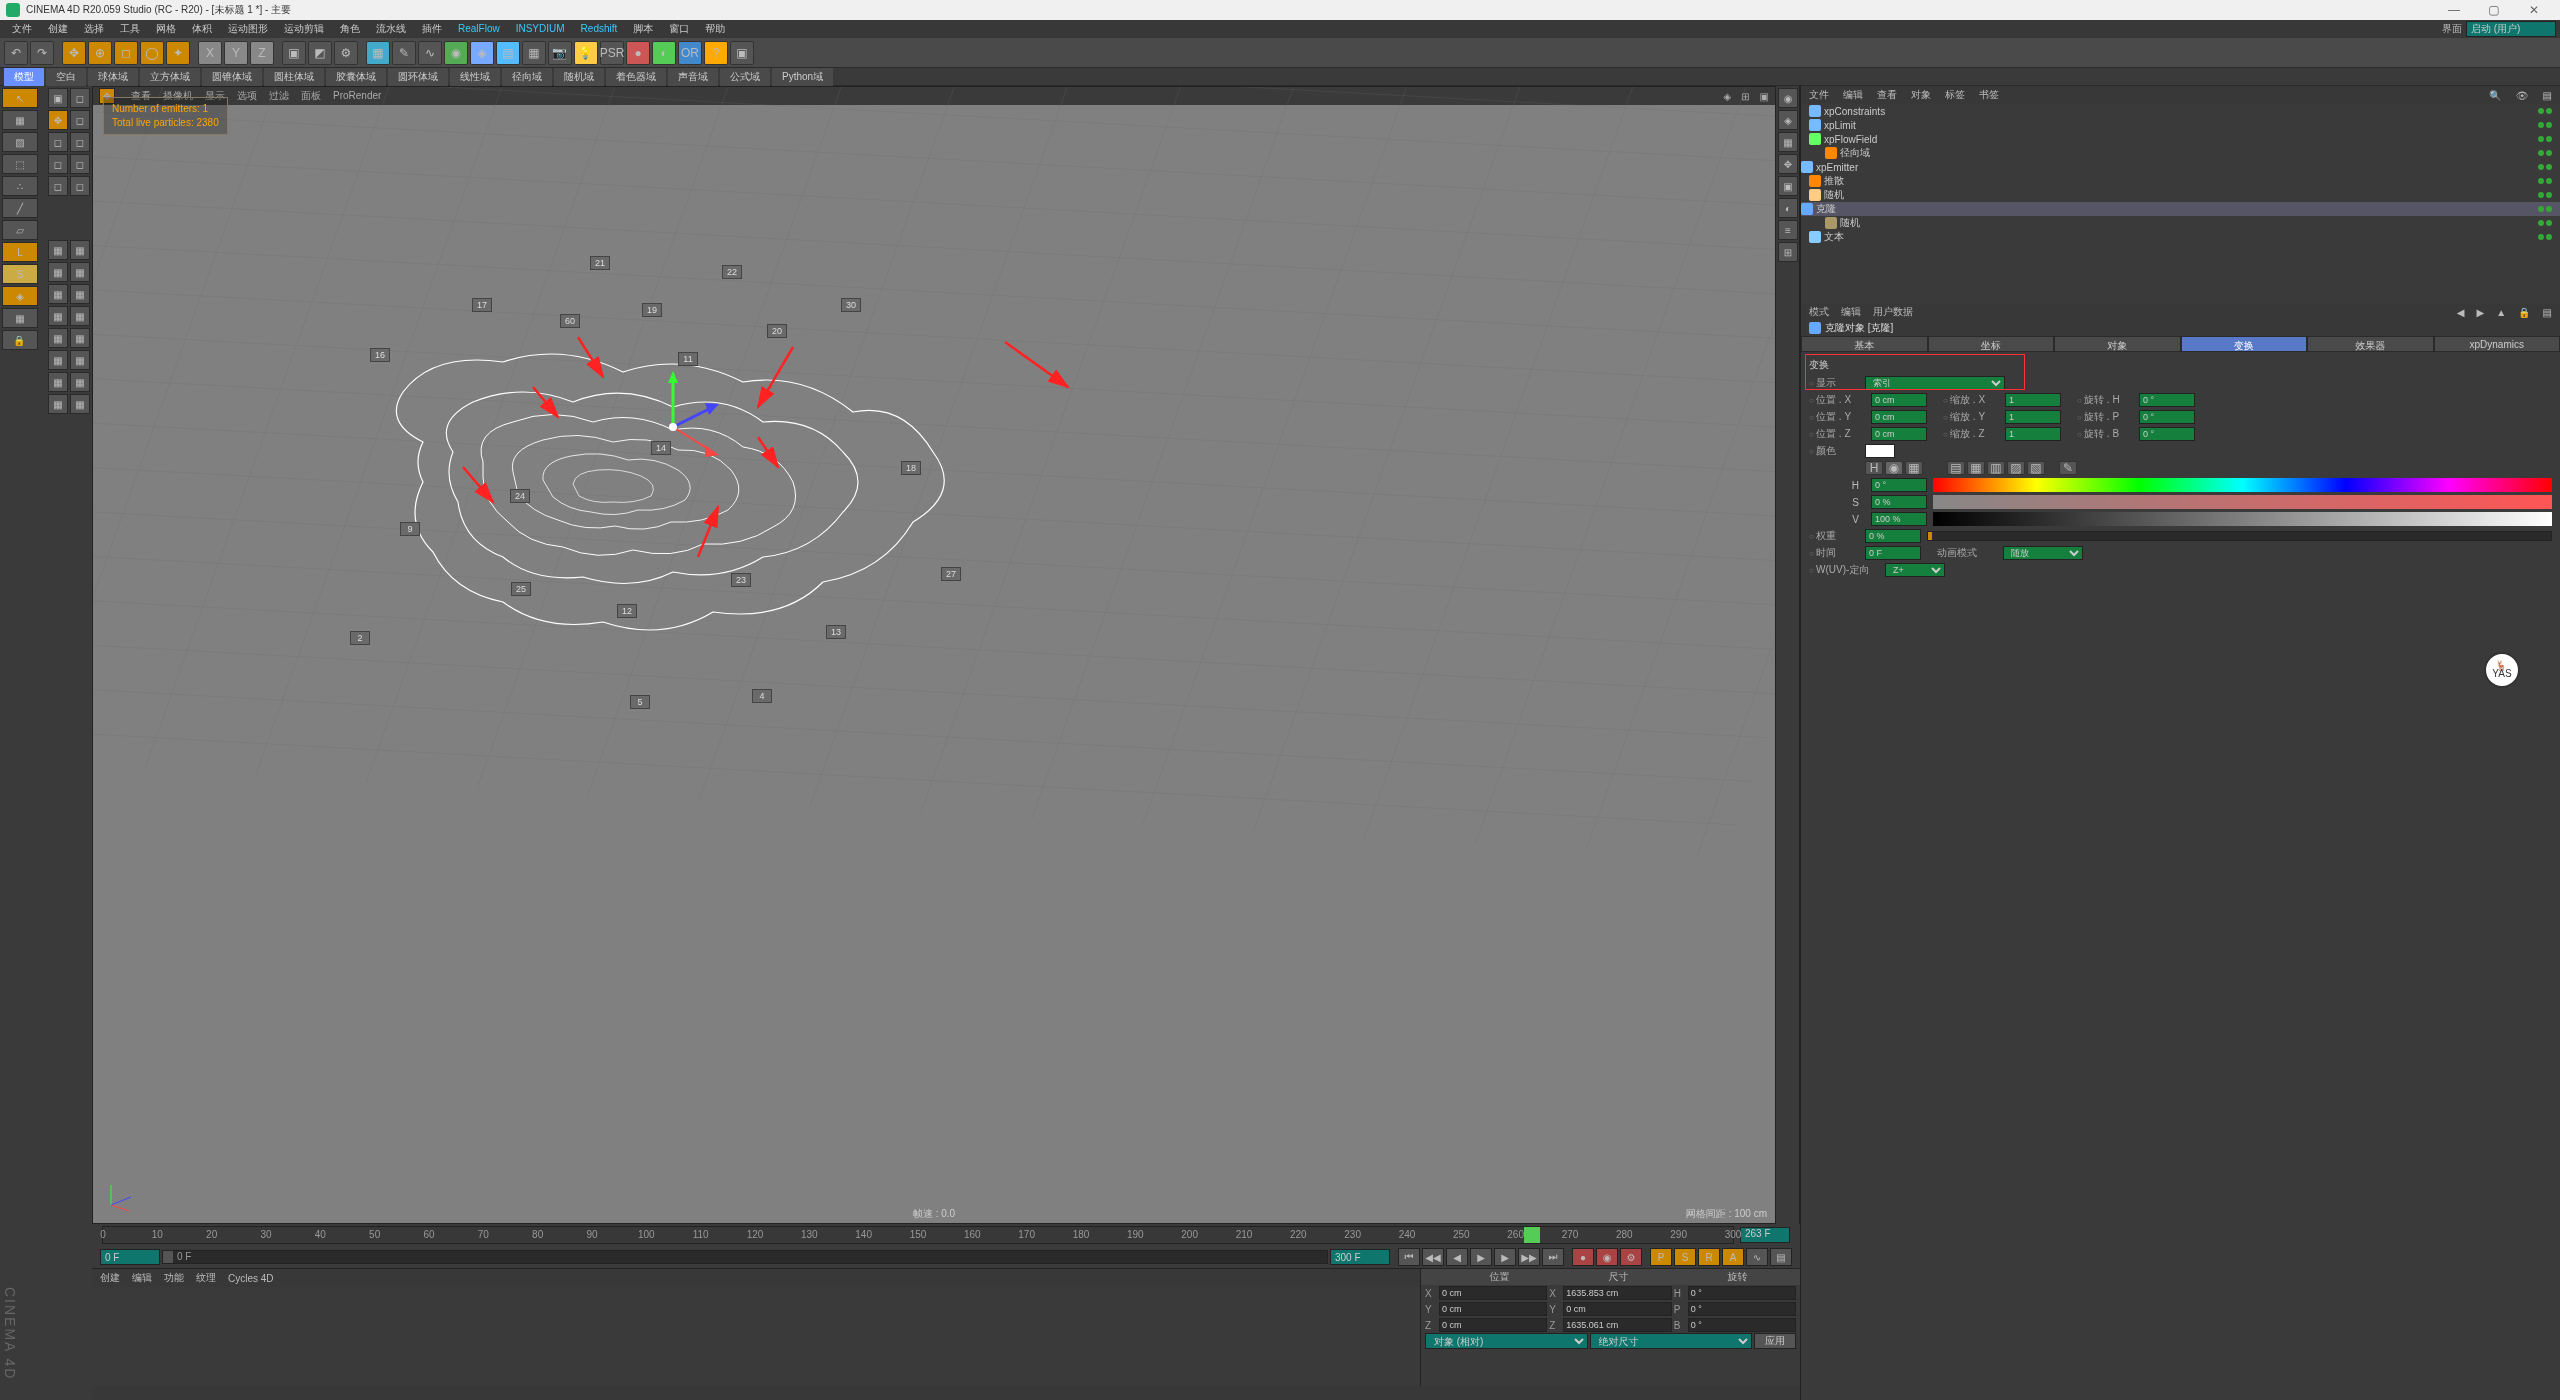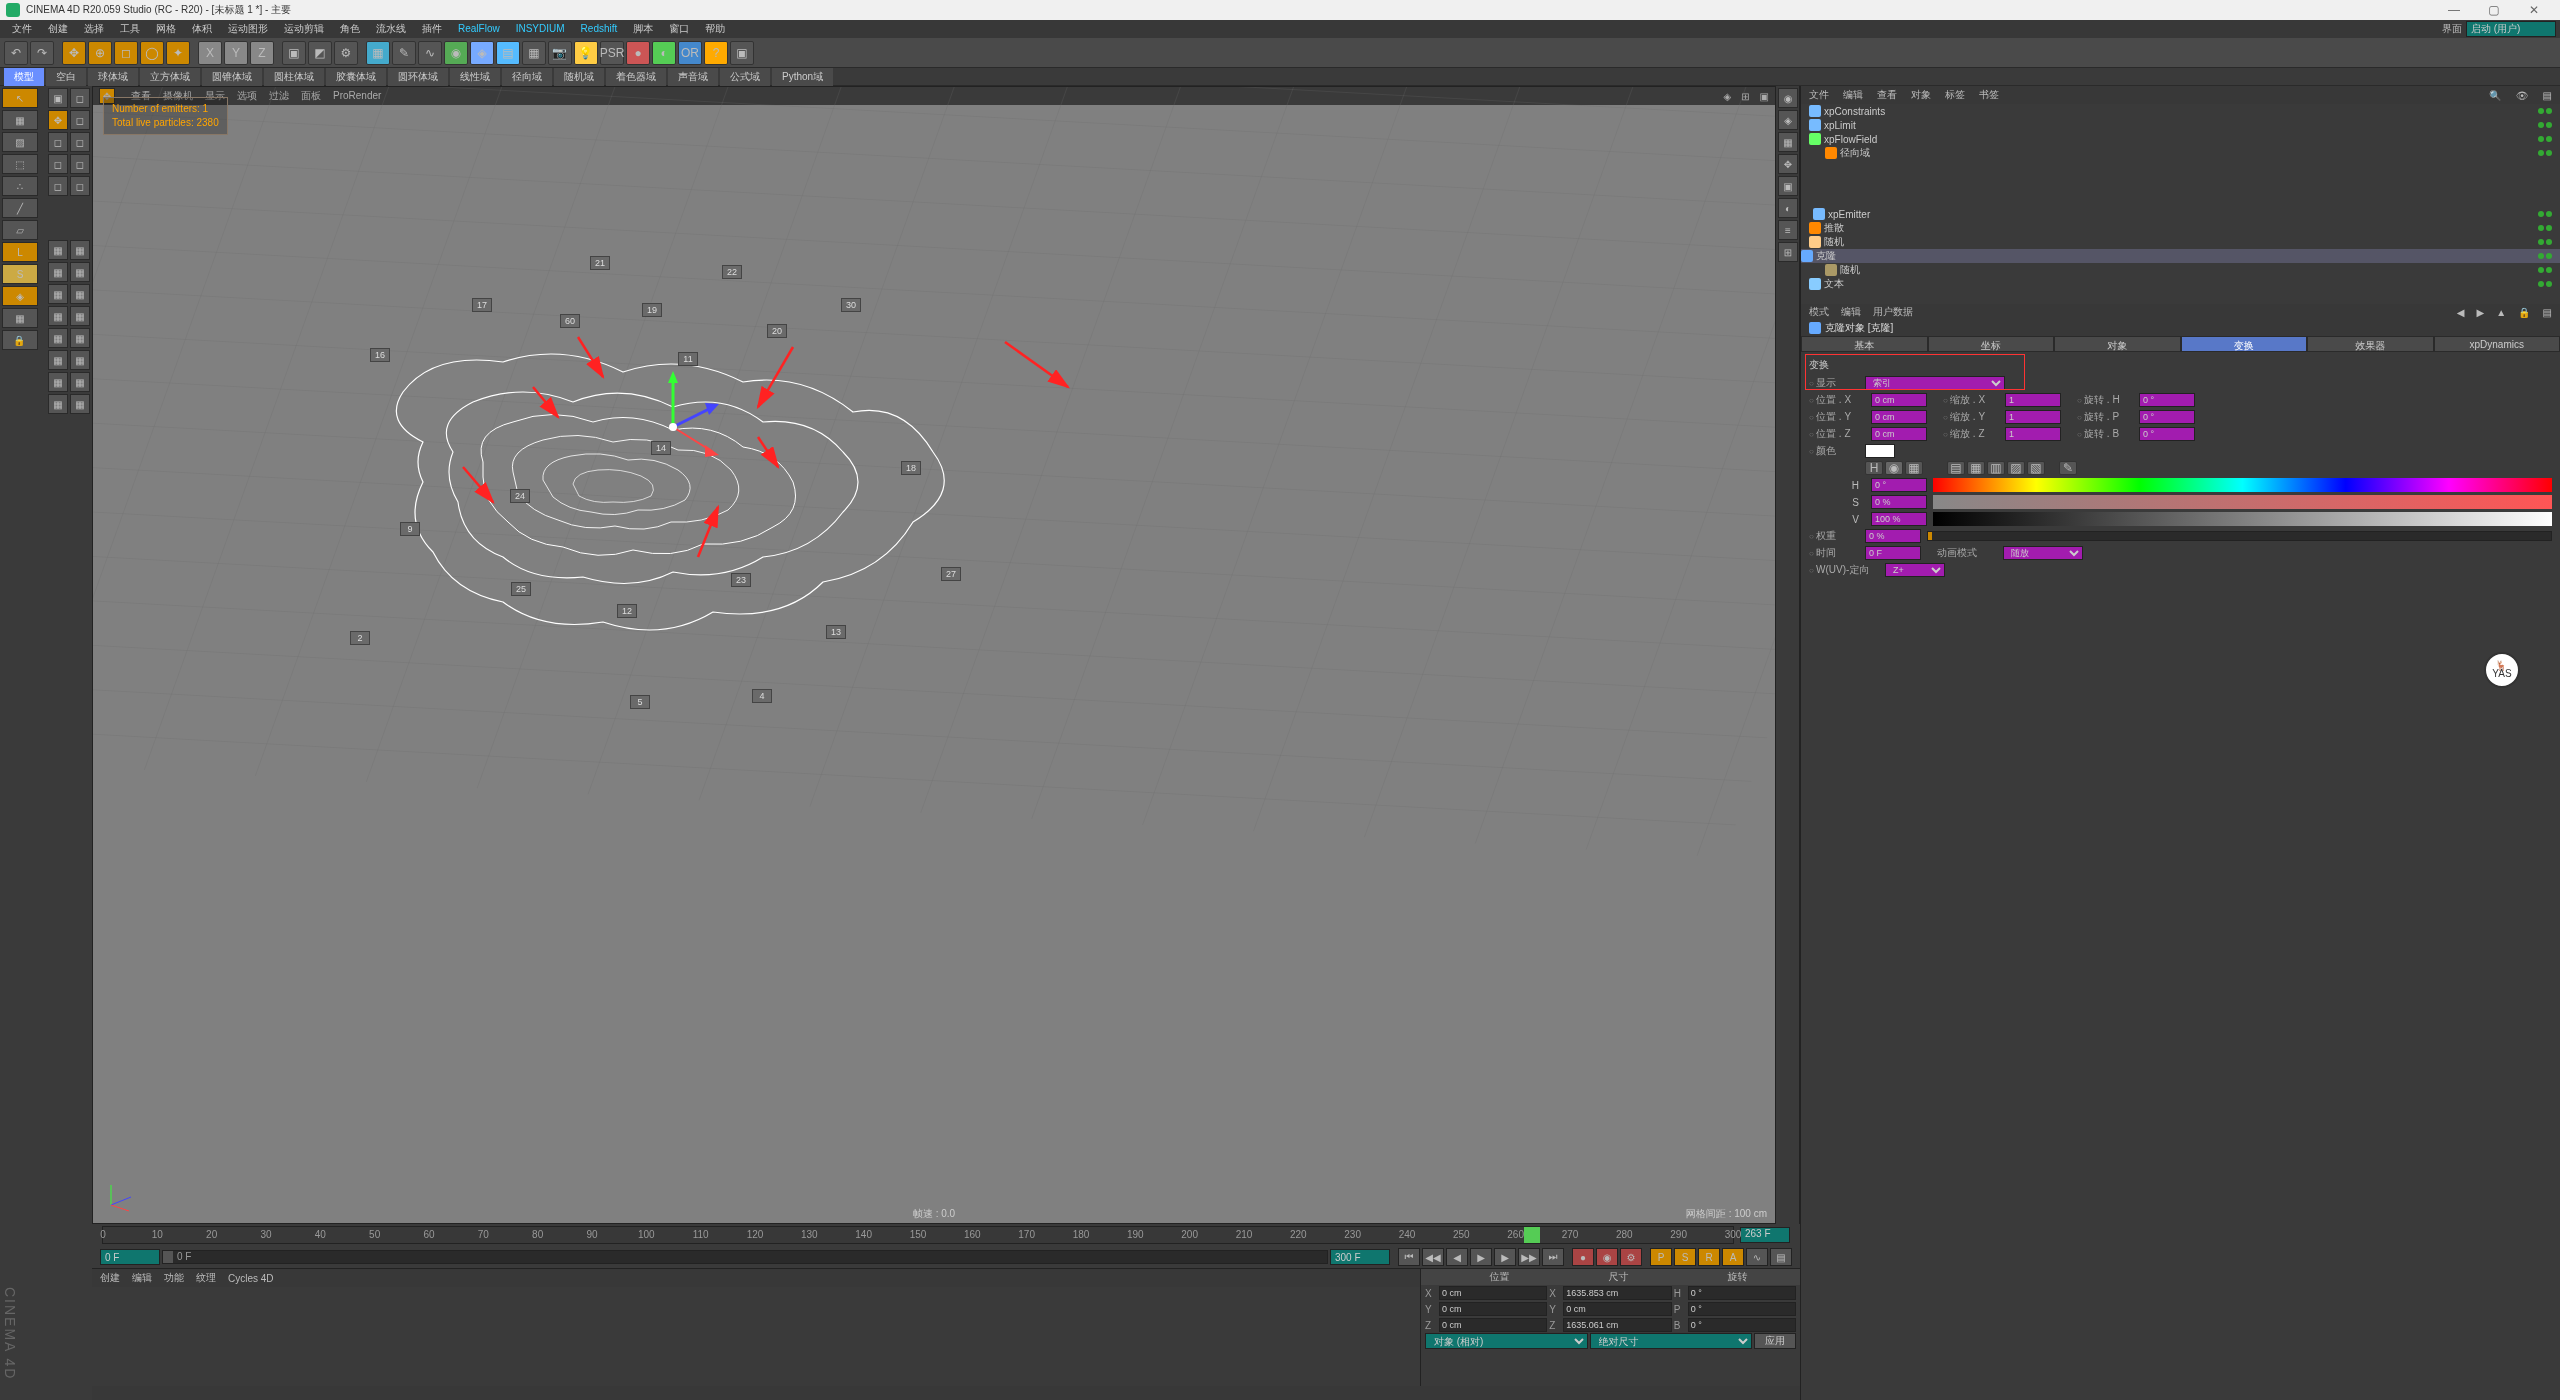--- a/index.html
+++ b/index.html
@@ -55,21 +55,21 @@
 .dot{width:6px;height:6px;border-radius:50%}
 .attrhdr{height:16px;background:#383838;display:flex;align-items:center;padding:0 8px;gap:12px}
 .attrtitle{height:16px;background:#383838;padding:2px 8px;color:#ddd;display:flex;align-items:center;gap:4px}
 .attrtabs{display:flex;height:16px}
 .atab{flex:1;text-align:center;padding:2px 0;background:#4a4a4a;border:1px solid #2a2a2a;cursor:pointer;color:#ccc;font-size:10px}
 .atab.active{background:#5878c8;color:#fff}
 .attrbody{flex:1;background:#3a3a3a;padding:4px 8px;overflow:auto;position:relative}
 .arow{display:flex;align-items:center;height:16px;gap:6px;margin:1px 0}
 .arow .albl{width:50px;color:#aaa;font-size:10px}
 .arow .albl::before{content:"○ ";color:#777;font-size:8px}
-.ainput{width:56px;height:14px;background:#a21caf;border:1px solid #222;color:#ccc;padding:0 3px;font-size:9px}
+.ainput{width:56px;height:14px;background:#15803d;border:1px solid #222;color:#ccc;padding:0 3px;font-size:9px}
 .redbox{position:absolute;border:1px solid #f33;pointer-events:none}
 .colorstrip{height:14px;flex:1;min-width:200px}
 .hue{background:linear-gradient(90deg,#f00,#ff0,#0f0,#0ff,#00f,#f0f,#f00)}
 .sat{background:linear-gradient(90deg,#888,#f55)}
 .val{background:linear-gradient(90deg,#000,#fff)}
 .sw{width:30px;height:14px;background:#fff;border:1px solid #222}
 .statusbar{height:14px;background:#383838;display:flex;align-items:center;padding:0 8px;color:#aaa}
 svg{display:block}
 .nodelbl{position:absolute;width:20px;height:14px;background:#6a6a6a;border:1px solid #444;color:#ddd;font-size:9px;text-align:center;line-height:12px}
 .logo{position:absolute;right:40px;top:300px;width:36px;height:36px;border-radius:50%;background:#fff;border:2px solid #333;display:flex;align-items:center;justify-content:center;font-size:8px;color:#333;flex-direction:column;line-height:8px}
@@ -492,21 +492,21 @@
           </span>
         </div>
         <div class="omrow" style="padding-left: 24px;">
           <span class="ico" style="background:#f80"></span>
           <span class="name">径向域</span>
           <span class="dots">
             <span class="dot" style="background:#3a3"></span>
             <span class="dot" style="background:#3a3"></span>
           </span>
         </div>
-        <div class="omrow" style="padding-left: 12px; margin-top: 47px;">
+        <div class="omrow" style="padding-left: 0;">
           <span class="ico" style="background:#7bf"></span>
           <span class="name">xpEmitter</span>
           <span class="dots">
             <span class="dot" style="background:#3a3"></span>
             <span class="dot" style="background:#3a3"></span>
           </span>
         </div>
         <div class="omrow" style="padding-left: 8px;">
           <span class="ico" style="background:#f80"></span>
           <span class="name">推散</span>

